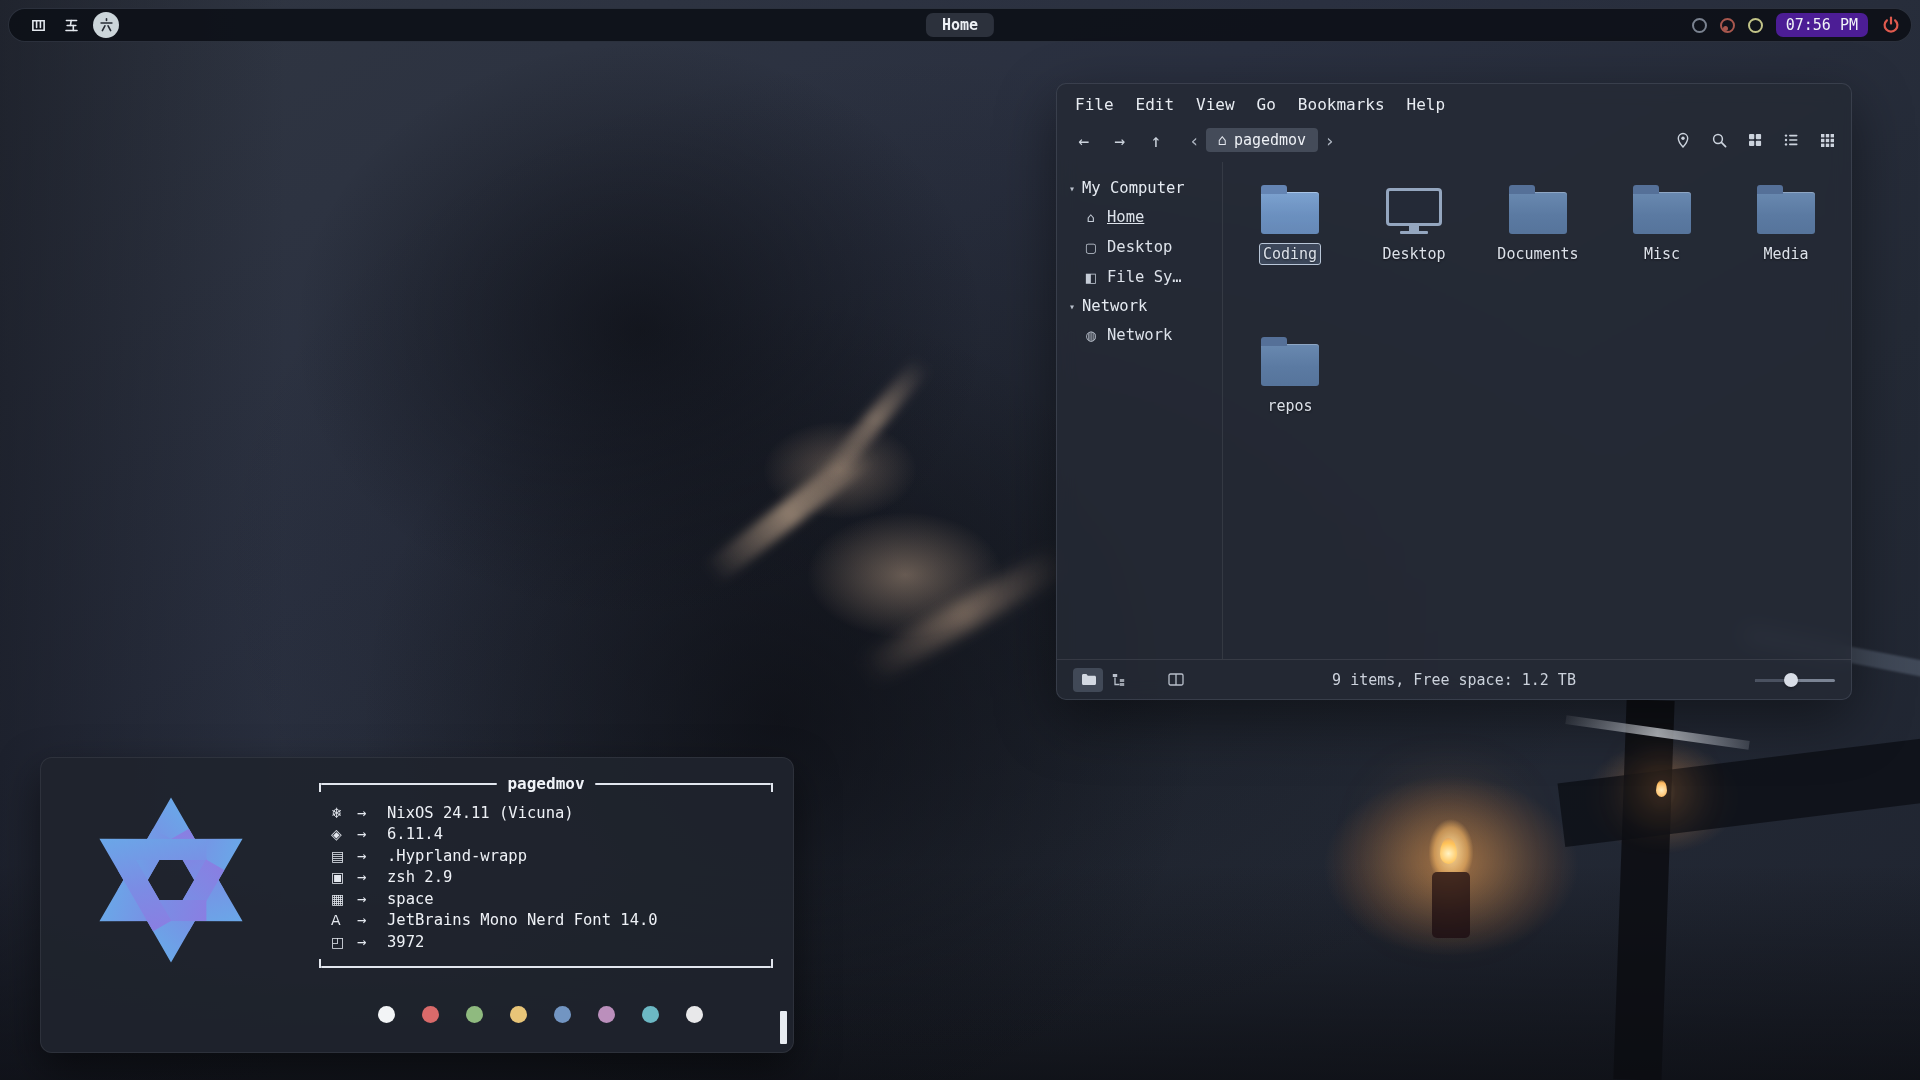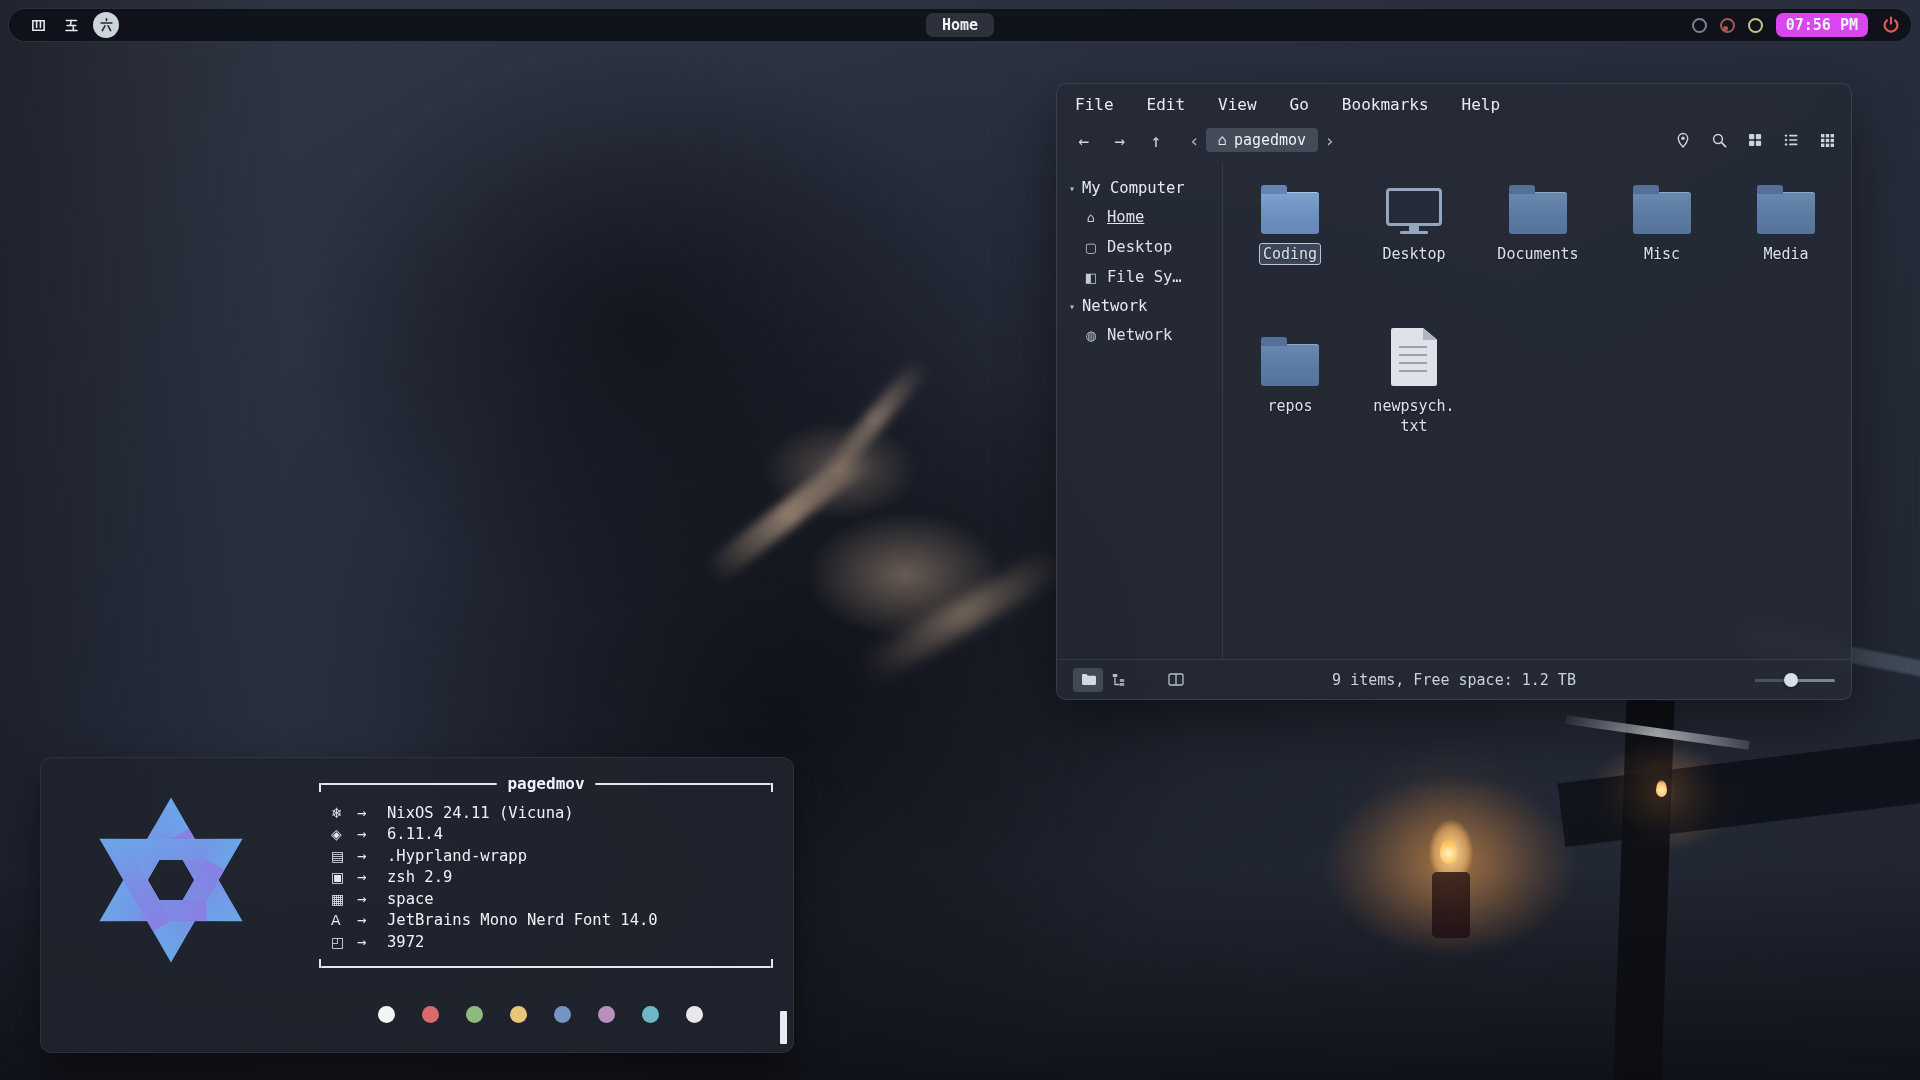--- a/index.html
+++ b/index.html
@@ -49,29 +49,29 @@
   .ws{width:22px;height:26px;display:flex;align-items:center;justify-content:center;cursor:default}
   .ws.active{width:26px;height:26px;background:#ccd5da;border-radius:50%}
   .tb-title{position:absolute;left:50%;transform:translateX(-50%);background:#2c313c;border-radius:7px;
     padding:3px 16px;font-size:15px;font-weight:bold;color:#edf0f5}
   .tb-right{margin-left:auto;display:flex;align-items:center;gap:13px}
   .tray-dot{width:15px;height:15px;border-radius:50%;position:relative;display:inline-block}
   .d1{border:2px solid #7a8290}
   .d2{border:2px solid #a8574e}
   .d2::after{content:"";position:absolute;left:1px;bottom:0px;width:5px;height:5px;border-radius:50%;background:#a8574e}
   .d3{border:2px solid #c2c488}
-  .clock{background:#d946ef;border-radius:7px;padding:3px 10px;font-size:15px;font-weight:bold;color:#f0f3f7}
+  .clock{background:#4c1d95;border-radius:7px;padding:3px 10px;font-size:15px;font-weight:normal;color:#f0f3f7}
   .power{display:block}
 
   
   .fm{position:absolute;left:1056px;top:83px;width:796px;height:617px;border-radius:10px;
     background:rgba(36,41,53,.82);backdrop-filter:blur(10px);
     border:1px solid rgba(130,140,160,.22);box-shadow:0 20px 60px rgba(0,0,0,.45);
     display:flex;flex-direction:column;z-index:20}
-  .fm-menu{height:34px;display:flex;align-items:flex-end;gap:33px;padding:0 0 4px 18px;font-size:16px;color:#e8ecf2}
+  .fm-menu{height:34px;display:flex;align-items:flex-end;gap:22px;padding:0 0 4px 18px;font-size:16px;color:#e8ecf2}
   .fm-menu-item{cursor:default}
   .fm-toolbar{height:44px;display:flex;align-items:center;padding:0 14px;position:relative}
   .tb-btn{font-size:18px;color:#ccd3dd;width:26px;text-align:center;cursor:default}
   .tb-btn + .tb-btn{margin-left:10px}
   .crumb-prev,.crumb-next{font-size:18px;color:#aeb5c1;padding:0 6px}
   .crumb-prev{margin-left:14px}
   .path-pill{display:flex;align-items:center;gap:7px;background:rgba(150,160,180,.28);
     border-radius:4px;padding:3px 12px;font-size:15px;color:#eef1f6}
   .ph{font-size:15px;color:#e4e8ef}
   .tbr{margin-left:auto;display:flex;align-items:center;gap:16px}
@@ -327,26 +327,20 @@
             <div class="ic-folder"></div>
           </div>
           <div class="file-label">Media</div>
         </div>
         <div class="file-cell">
           <div class="icon-box">
             <div class="ic-folder"></div>
           </div>
           <div class="file-label">repos</div>
         </div>
-        <div class="file-cell">
-          <div class="icon-box">
-            <div class="ic-file"></div>
-          </div>
-          <div class="file-label">newpsych.txt</div>
-        </div>
       </div>
   </div>
 
   <footer class="fm-status">
     <span class="sb-btn active">
       <svg width="15" height="13" viewBox="0 0 15 13">
           <path d="M1 2.5c0-.8.6-1.5 1.4-1.5h3l1.4 1.8h6.8c.8 0 1.4.7 1.4 1.5v6.2c0 .8-.6 1.5-1.4 1.5H2.4C1.6 12 1 11.3 1 10.5z" fill="#d3d9e2"></path>
         </svg>
     </span>
     <span class="sb-btn">

